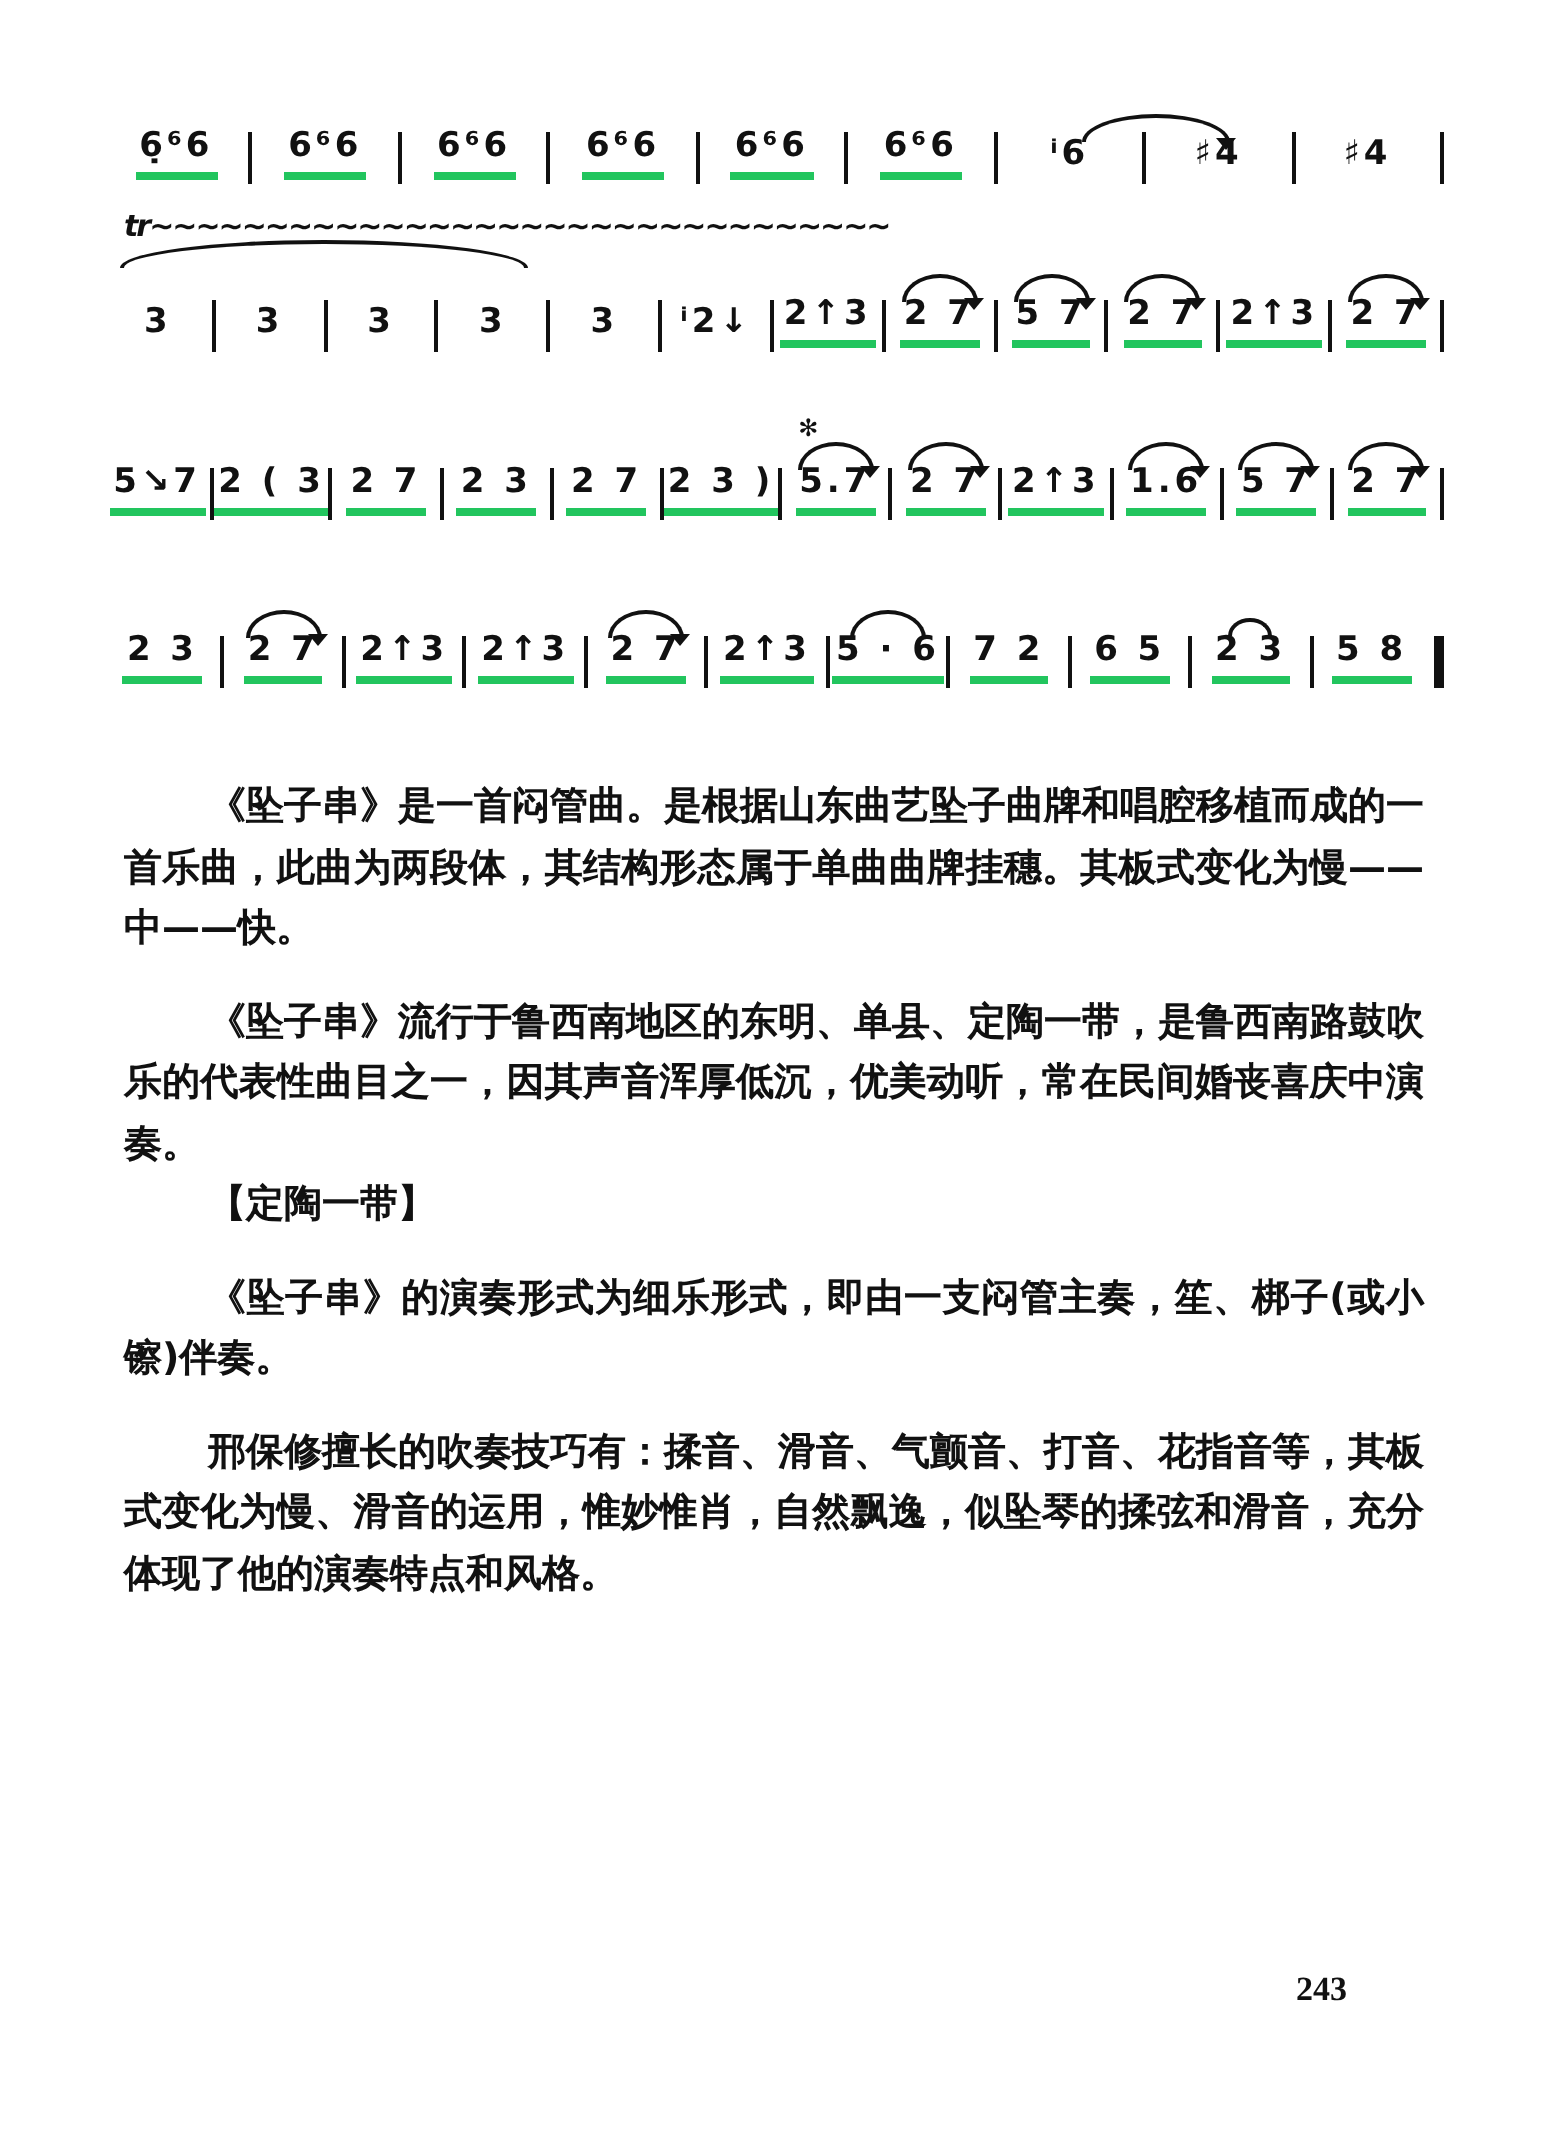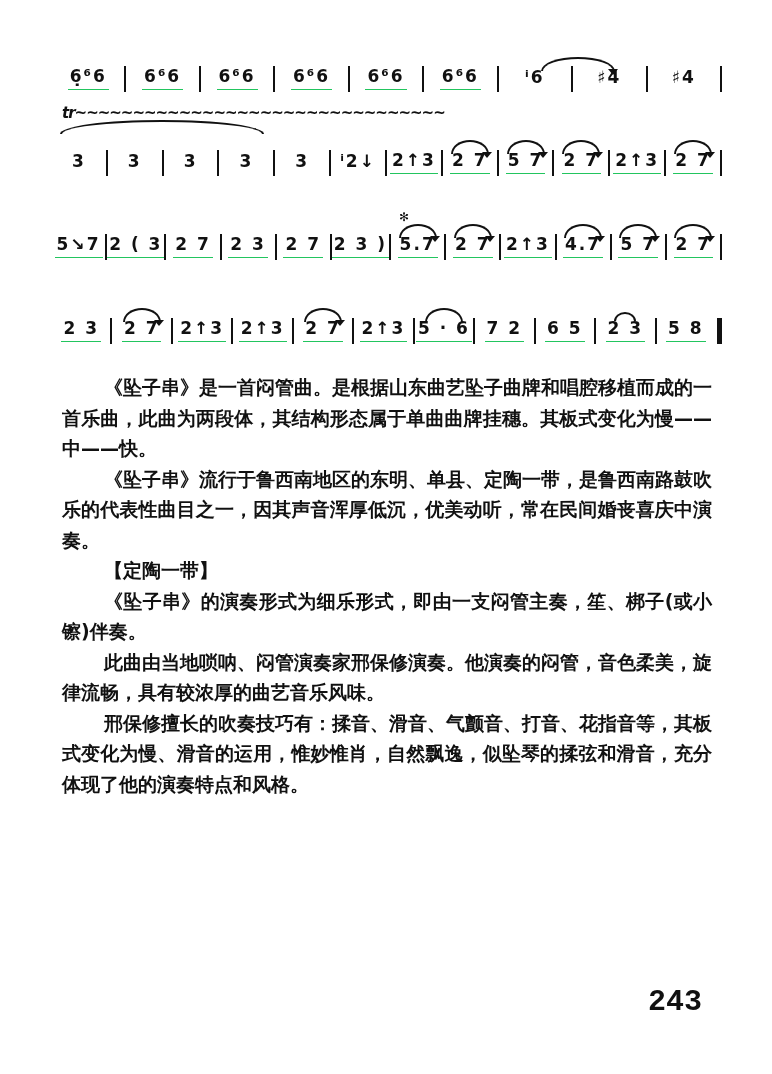--- a/index.html
+++ b/index.html
@@ -18,21 +18,21 @@
     position: relative; padding-bottom: 4px;
   }
   .barline {
     width: 2px; height: 26px; background: #111; flex: 0 0 2px; margin-bottom: 2px;
   }
   .barline.final { width: 5px; flex-basis: 5px; margin-left: 2px; }
   .notes {
     position: relative; font-weight: bold; font-size: 17px; letter-spacing: 2px;
     line-height: 20px; padding: 0 2px 3px 2px; white-space: nowrap;
   }
-  .notes.underlined { border-bottom: 1px solid #22c55e; }
+  .notes.underlined { border-bottom: 4px solid #22c55e; }
   .slur {
     position: absolute; top: -10px; left: 50%; transform: translateX(-50%);
     width: 34px; height: 12px; border: 2px solid #111; border-bottom: none;
     border-radius: 50% 50% 0 0 / 100% 100% 0 0;
   }
   .slur .arrow {
     position: absolute; right: -5px; bottom: -4px; width: 0; height: 0;
     border-left: 5px solid transparent; border-right: 5px solid transparent;
     border-top: 6px solid #111;
   }
@@ -46,24 +46,24 @@
   }
   .flower { position: absolute; top: -24px; left: 8px; font-size: 12px; }
 
   .prose {
     position: absolute; left: 62px; top: 372px; width: 650px;
     font-family: "DejaVu Sans", sans-serif; font-weight: bold; font-size: 19px;
     line-height: 30.5px; color: #111;
   }
   .prose p { margin: 0; text-align: justify; }
   .prose .heading { padding-left: 42px; }
-  .prose .indent { text-indent: 42px; }
+  .prose .indent { text-indent: 42px; margin-top: 16px; }
   .page-number {
-    position: absolute; left: 648px; top: 985px; font-weight: bold; font-size: 30px;
-    font-family: Liberation Mono, monospace;
+    position: absolute; left: 648px; top: 985px; font-weight: bold; font-size: 17px;
+    font-family: Liberation Serif, serif;
   }
 </style>
 </head>
 <body>
 
 <div class="score" id="score">
     <div class="staff-row">
       <div class="measure">
         <span class="notes underlined">6̣⁶6</span>
       </div>
@@ -206,21 +206,21 @@
         <span class="slur">
           <span class="arrow"></span>
         </span>
       </div>
       <div class="barline"></div>
       <div class="measure">
         <span class="notes underlined">2↑3</span>
       </div>
       <div class="barline"></div>
       <div class="measure">
-        <span class="notes underlined">4.7</span>
+        <span class="notes underlined">1.6</span>
         <span class="slur">
           <span class="arrow"></span>
         </span>
       </div>
       <div class="barline"></div>
       <div class="measure">
         <span class="notes underlined">5 7</span>
         <span class="slur">
           <span class="arrow"></span>
         </span>
@@ -288,17 +288,16 @@
       </div>
       <div class="barline final"></div>
     </div>
   </div>
 
 <div class="prose">
   <p class="indent">《坠子串》是一首闷管曲。是根据山东曲艺坠子曲牌和唱腔移植而成的一首乐曲，此曲为两段体，其结构形态属于单曲曲牌挂穗。其板式变化为慢——中——快。</p>
   <p class="indent">《坠子串》流行于鲁西南地区的东明、单县、定陶一带，是鲁西南路鼓吹乐的代表性曲目之一，因其声音浑厚低沉，优美动听，常在民间婚丧喜庆中演奏。</p>
   <p class="heading">【定陶一带】</p>
   <p class="indent">《坠子串》的演奏形式为细乐形式，即由一支闷管主奏，笙、梆子(或小镲)伴奏。</p>
-  <p class="indent">此曲由当地唢呐、闷管演奏家邢保修演奏。他演奏的闷管，音色柔美，旋律流畅，具有较浓厚的曲艺音乐风味。</p>
   <p class="indent">邢保修擅长的吹奏技巧有：揉音、滑音、气颤音、打音、花指音等，其板式变化为慢、滑音的运用，惟妙惟肖，自然飘逸，似坠琴的揉弦和滑音，充分体现了他的演奏特点和风格。</p>
 </div>
 
 <div class="page-number">243</div>
 
 </body></html>

